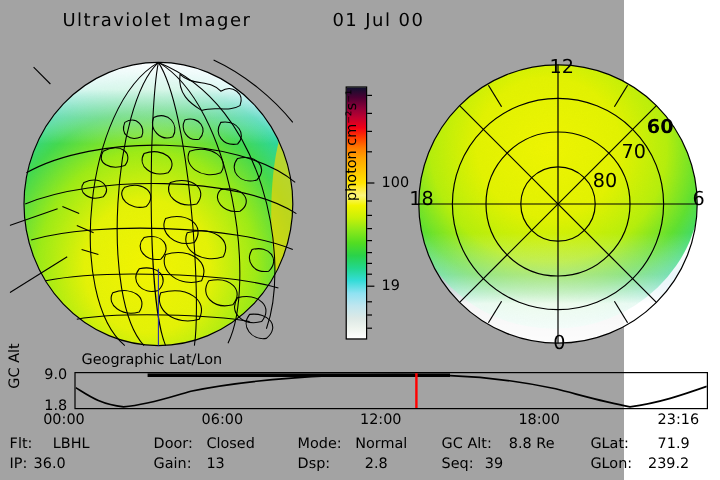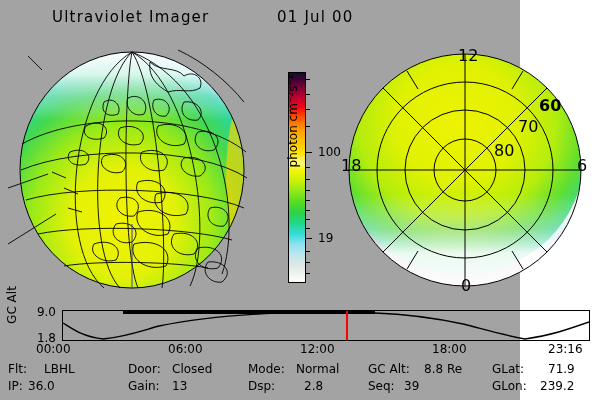--- a/index.html
+++ b/index.html
@@ -255,20 +255,21 @@
     <div class="polar-lbl" style="left:7px;top:112px;">18</div>
     <div class="polar-lbl" style="left:243px;top:112px;">6</div>
     <div class="polar-lbl" style="left:127px;top:232px;">0</div>
 
     <div class="polar-lbl" style="left:205px;top:52px;font-weight:bold;">60</div>
     <div class="polar-lbl" style="left:184px;top:73px;">70</div>
     <div class="polar-lbl" style="left:160px;top:97px;">80</div>
   </div>
 
   <div id="strip-panel">
+    <div class="strip-title" id="strip-title-left">Geographic Lat/Lon</div>
 
     <div id="strip-ylabel">GC Alt</div>
     <div class="strip-ytick" style="left:24px;top:20px;">9.0</div>
     <div class="strip-ytick" style="left:24px;top:46px;">1.8</div>
 
     <div id="strip-frame">
       <svg width="526" height="29" viewBox="0 0 526 29" preserveAspectRatio="none">
         <path d="M0 12 C 10 18, 20 26, 40 28 C 62 26, 78 20, 96 15
                  C 130 8, 170 4, 214 2 C 250 1, 286 1, 312 2
                  C 340 3, 372 7, 400 13 C 420 18, 440 24, 462 28

